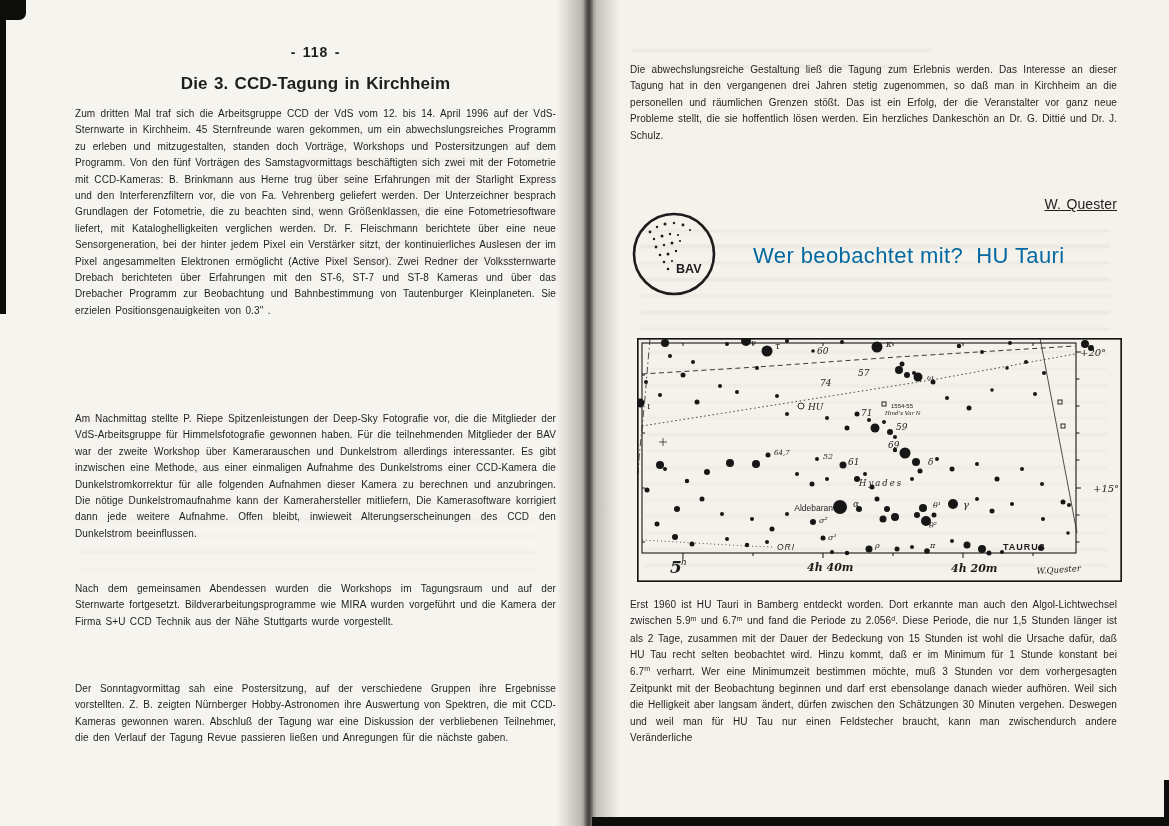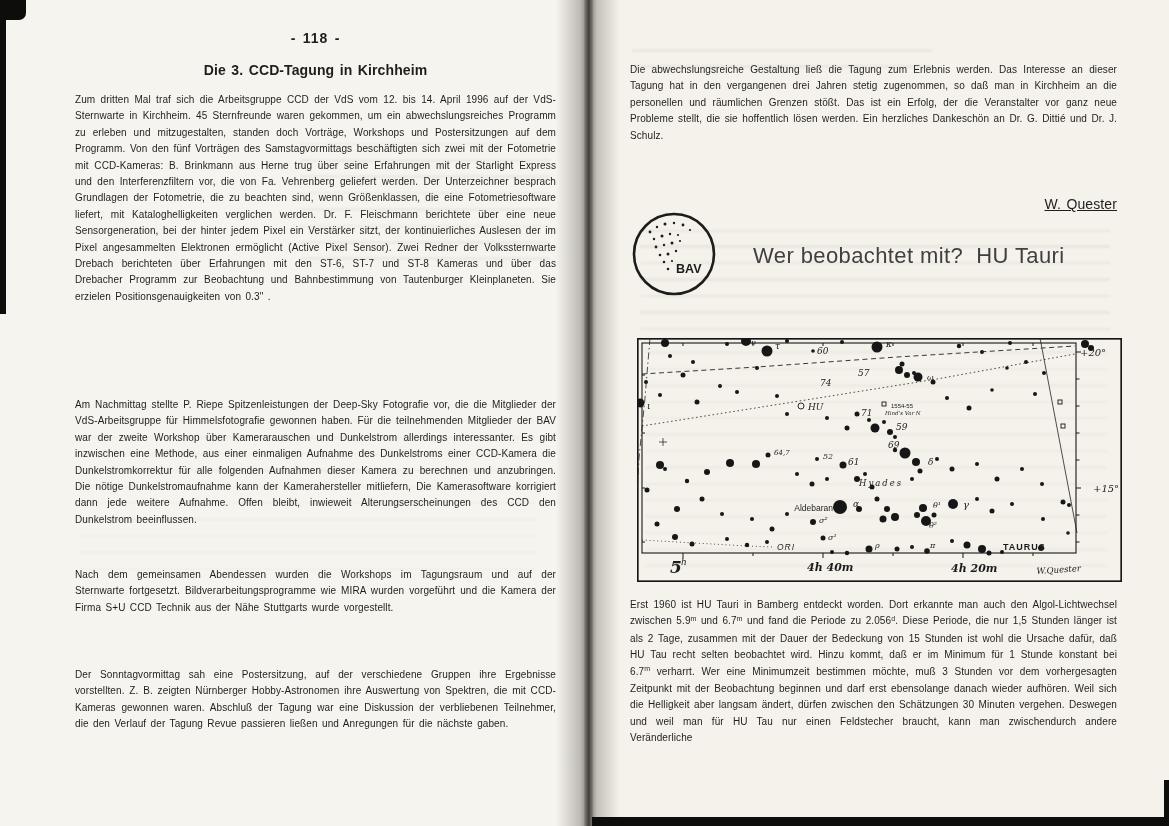--- a/index.html
+++ b/index.html
@@ -3,26 +3,26 @@
 <meta charset="utf-8">
 <style>
   html,body{margin:0;padding:0;background:#d8d5cc;}
   #scan{position:relative;width:1169px;height:826px;background:#f3f1ea;overflow:hidden;
         font-family:"Liberation Sans",sans-serif;color:#202020;}
   .page{position:absolute;top:0;height:826px;}
   #page-left{left:0;width:585px;background:#f6f4ee;}
   #page-right{left:585px;width:584px;background:#f4f2eb;}
   .tb{position:absolute;font-size:10px;line-height:16.4px;text-align:justify;
       letter-spacing:.1px;word-spacing:1.5px;color:#1e1e1e;}
-  .colL{left:75px;width:481px;}
+  .colL{left:75px;width:481px;margin-top:14px;}
   .colR{left:630px;width:487px;}
   .pagenum{font-weight:bold;text-align:center;font-size:14px;letter-spacing:1px;}
-  .title{font-weight:bold;text-align:center;font-size:14px;}
+  .title{font-weight:bold;text-align:center;font-size:17px;}
   .sig{text-align:right;font-size:14px;text-decoration:underline;}
-  .heading{position:absolute;left:753px;top:243px;font-size:22px;color:#404040;
+  .heading{position:absolute;left:753px;top:243px;font-size:22px;color:#0369a1;
            letter-spacing:.4px;white-space:pre;}
   .sup{position:relative;top:-.45em;font-size:70%;}
   
   #bav-logo{position:absolute;left:630px;top:210px;width:88px;height:88px;}
   
   #chart-box{position:absolute;left:637px;top:338px;width:485px;height:244px;}
   
   .edge{position:absolute;background:#0d0d0b;}
   #gutter{position:absolute;left:556px;top:0;width:64px;height:826px;pointer-events:none;
     background:linear-gradient(90deg,rgba(70,64,56,0) 0%,rgba(56,51,44,.30) 38%,

